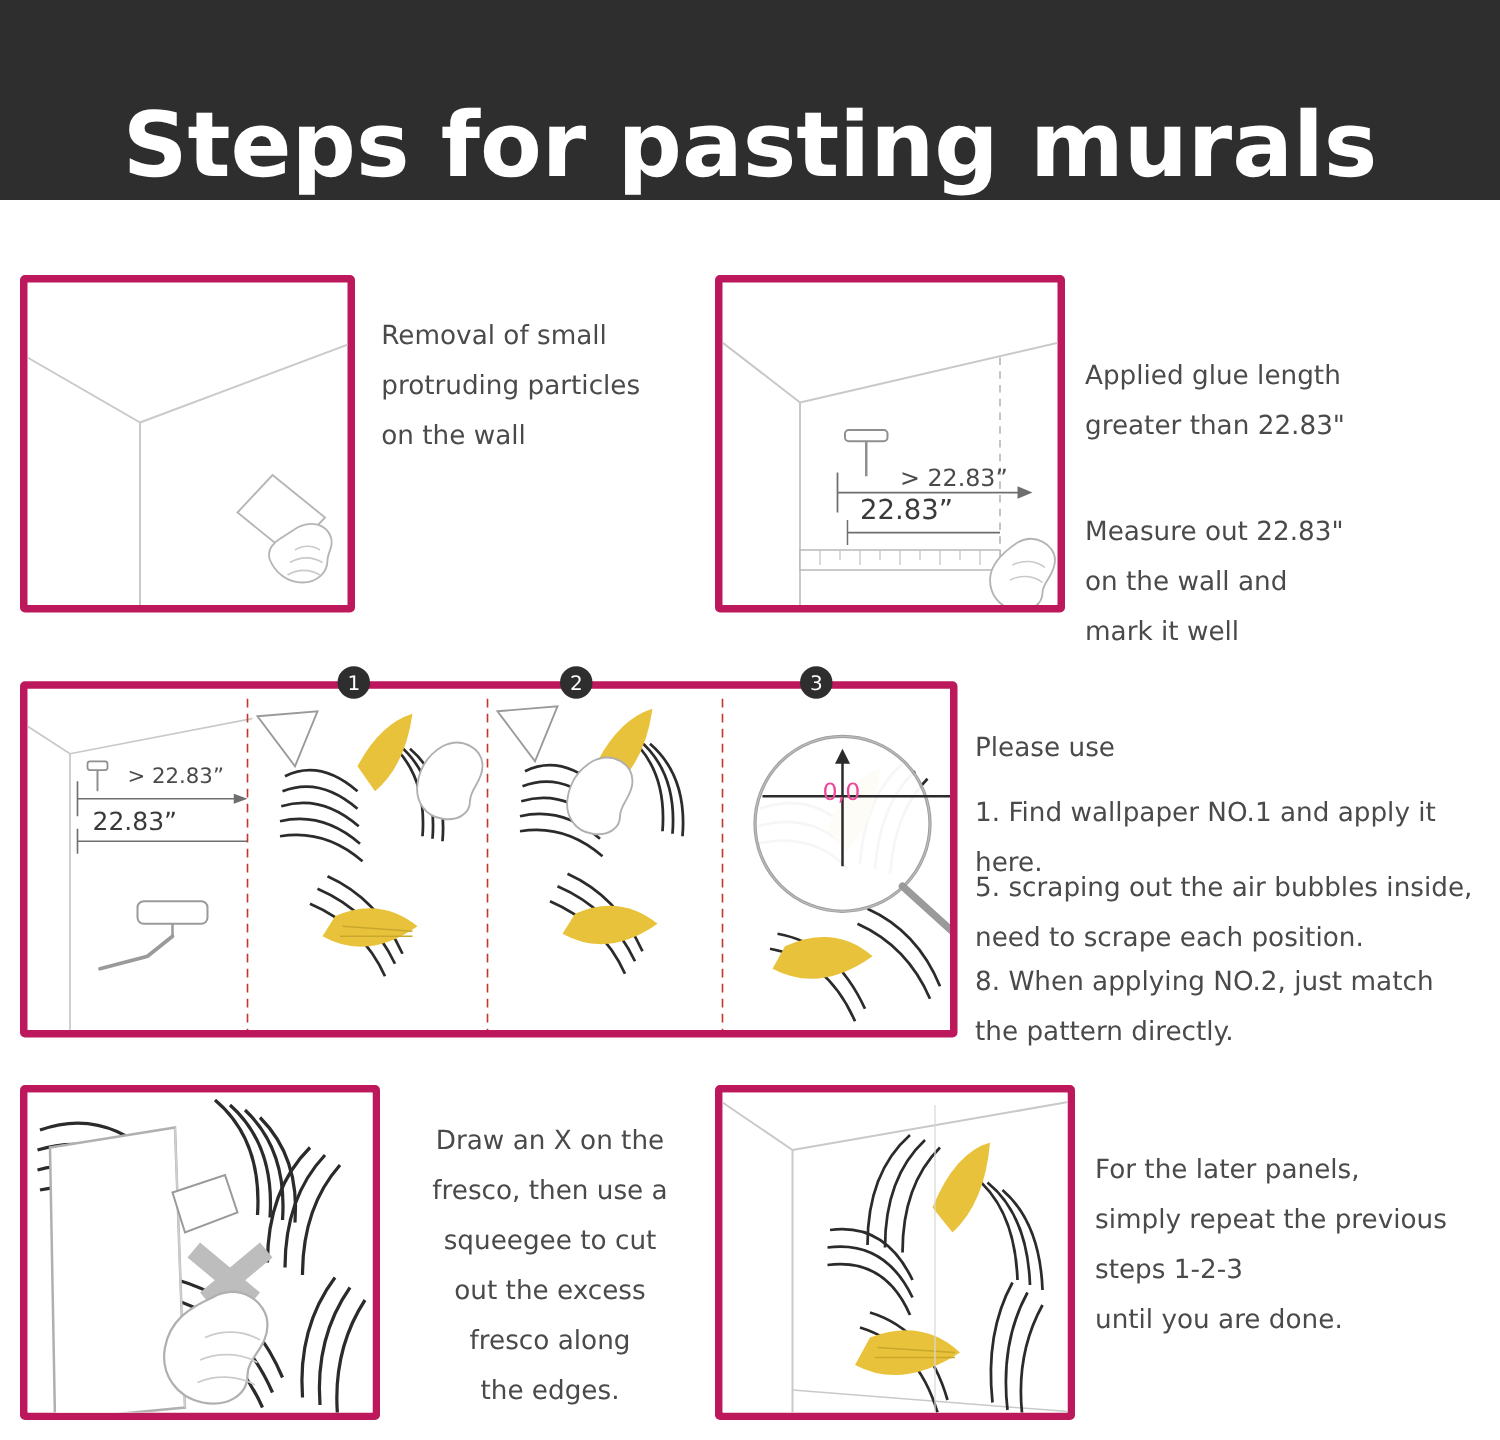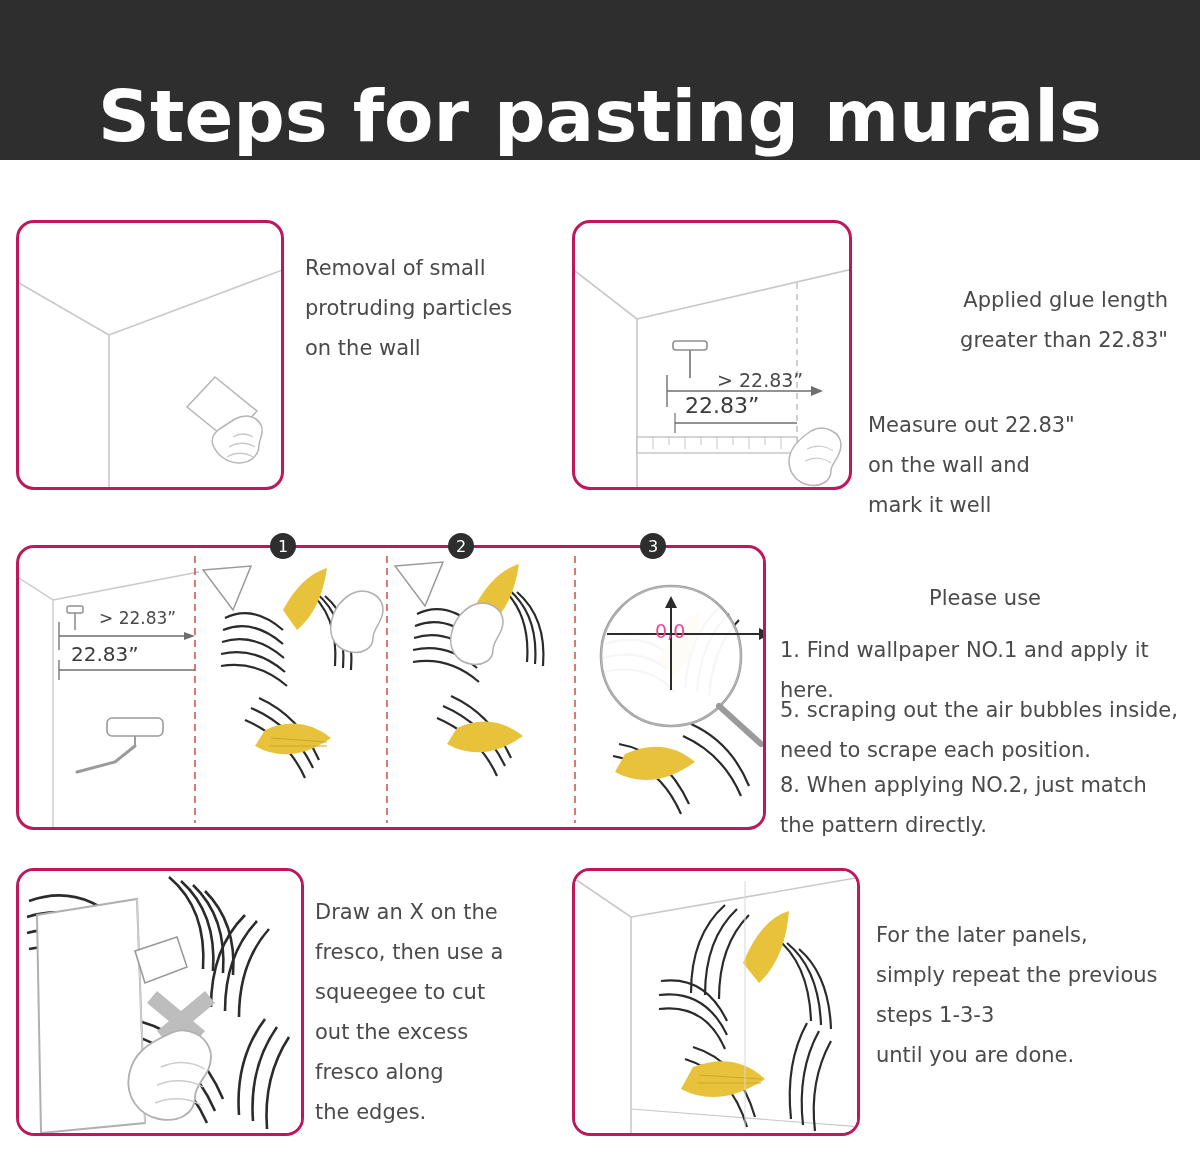--- a/index.html
+++ b/index.html
@@ -36,53 +36,53 @@
     font-size: 72px;
     font-weight: bold;
     letter-spacing: 0px;
     font-family: "DejaVu Sans", sans-serif;
     margin-top: 36px;
   }
 
   
   .panel {
     position: absolute;
-    border: 3px solid #be185d;
-    border-radius: 18px;
+    border: 6px solid #be185d;
+    border-radius: 4px;
     background: #ffffff;
     overflow: hidden;
     box-sizing: border-box;
   }
 
   .caption {
     position: absolute;
     font-size: 21px;
     line-height: 40px;
     color: #4a4a4a;
     white-space: pre-line;
   }
 
   
   #panel-wall-prep  { left: 16px;  top: 220px; width: 268px; height: 270px; }
   #cap-wall-prep    { left: 305px; top: 248px; width: 250px; }
 
   #panel-glue       { left: 572px; top: 220px; width: 280px; height: 270px; }
-  #cap-glue         { left: 868px; top: 280px; width: 300px; text-align: right; }
+  #cap-glue         { left: 868px; top: 280px; width: 300px; }
   #cap-measure      { left: 868px; top: 405px; width: 310px; }
 
   
   #panel-apply      { left: 16px;  top: 545px; width: 750px; height: 285px; }
-  #cap-please-use   { left: 780px; top: 538px; width: 410px; text-align: center; }
+  #cap-please-use   { left: 780px; top: 538px; width: 410px; }
   #cap-step1        { left: 780px; top: 630px; width: 410px; }
   #cap-step2        { left: 780px; top: 690px; width: 410px; }
   #cap-step3        { left: 780px; top: 765px; width: 410px; }
 
   
   #panel-trim       { left: 16px;  top: 868px; width: 288px; height: 268px; }
-  #cap-trim         { left: 315px; top: 892px; width: 250px; }
+  #cap-trim         { left: 315px; top: 892px; width: 250px; text-align: center; }
 
   #panel-repeat     { left: 572px; top: 868px; width: 288px; height: 268px; }
   #cap-repeat       { left: 876px; top: 915px; width: 320px; }
 
   
   svg { display: block; }
   .num-badge {
     position: absolute;
     width: 26px; height: 26px;
     border-radius: 50%;
@@ -358,14 +358,14 @@
     <g stroke="#c9a72c" stroke-width="1.1" fill="none">
       <path d="M124 204 l62 4"></path>
         <path d="M122 212 l64 0"></path>
     </g>
 
     <line x1="170" y1="10" x2="170" y2="258" stroke="#d8d8d8" stroke-width="1"></line>
   </svg>
 </div>
 <div class="caption" id="cap-repeat">For the later panels,
 simply repeat the previous
-steps 1-3-3
+steps 1-2-3
 until you are done.</div>
 
 </body></html>

